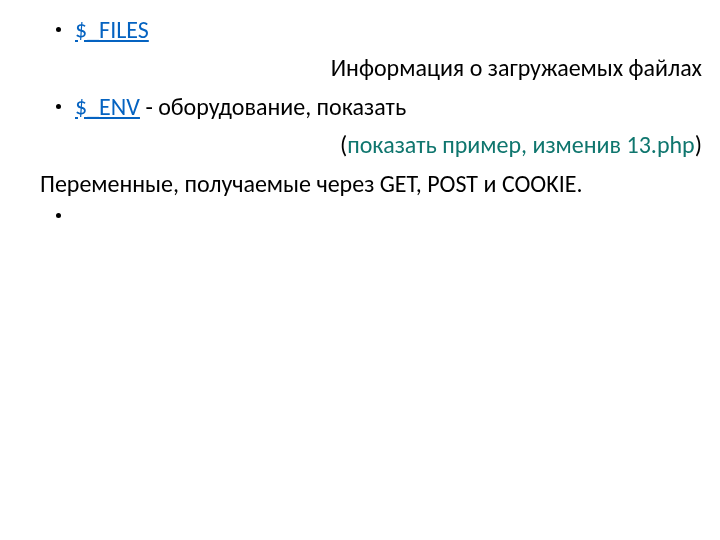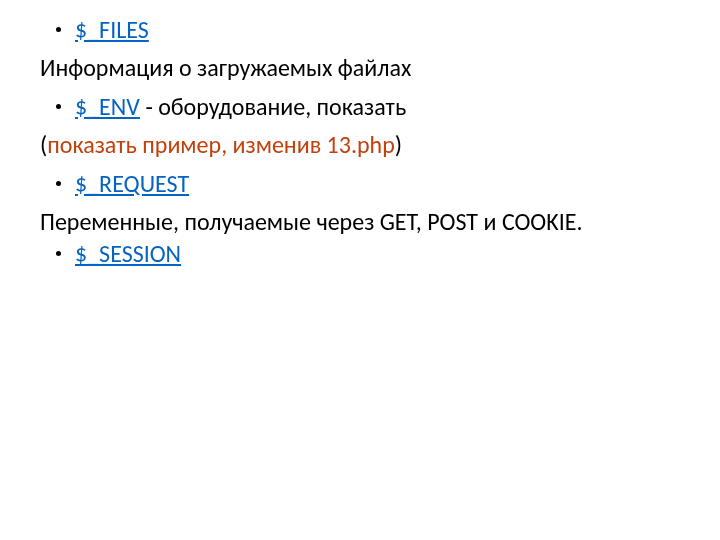--- a/index.html
+++ b/index.html
@@ -32,27 +32,28 @@
     margin-right: 14px;
     flex: 0 0 auto;
   }
   .link {
     color: #0563c1;
     text-decoration: underline;
   }
   .plain {
     margin-left: 0;
     margin-bottom: 6px;
+    text-align: right;
   }
   .hanging {
     padding-left: 34px;
     text-indent: -34px;
   }
   .green {
-    color: #c2410c;
+    color: #0f766e;
   }
 </style>
 </head>
 <body>
 
 <div class="slide">
 
   <div class="bullet">
     <span class="dot"></span>
     <span class="link">$_FILES</span>
@@ -64,25 +65,20 @@
     <span class="dot"></span>
     <span>
       <span class="link">$_ENV</span><span>  - оборудование, показать</span>
     </span>
   </div>
 
   <div class="plain">
     <span>(</span><span class="green">показать пример, изменив 13.php</span><span>)</span>
   </div>
 
-  <div class="bullet">
-    <span class="dot"></span>
-    <span class="link">$_REQUEST</span>
-  </div>
 
   <div class="hanging">Переменные, получаемые через GET, POST и COOKIE.</div>
 
   <div class="bullet">
     <span class="dot"></span>
-    <span class="link">$_SESSION</span>
   </div>
 
 </div>
 
 </body></html>

